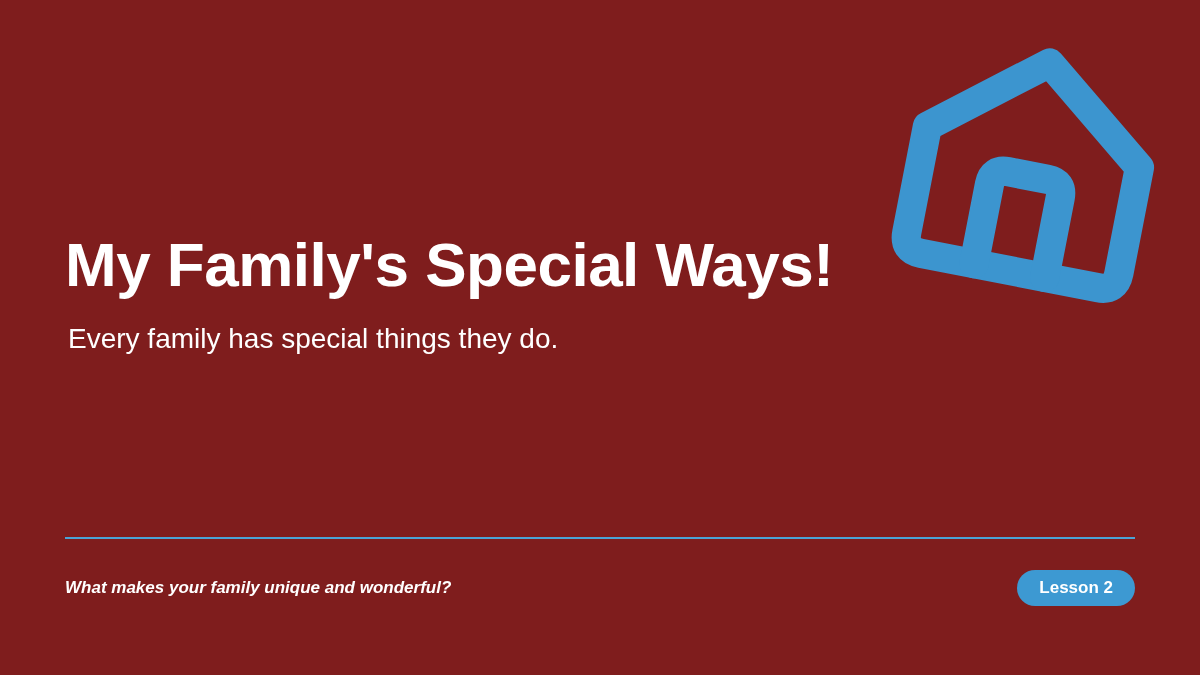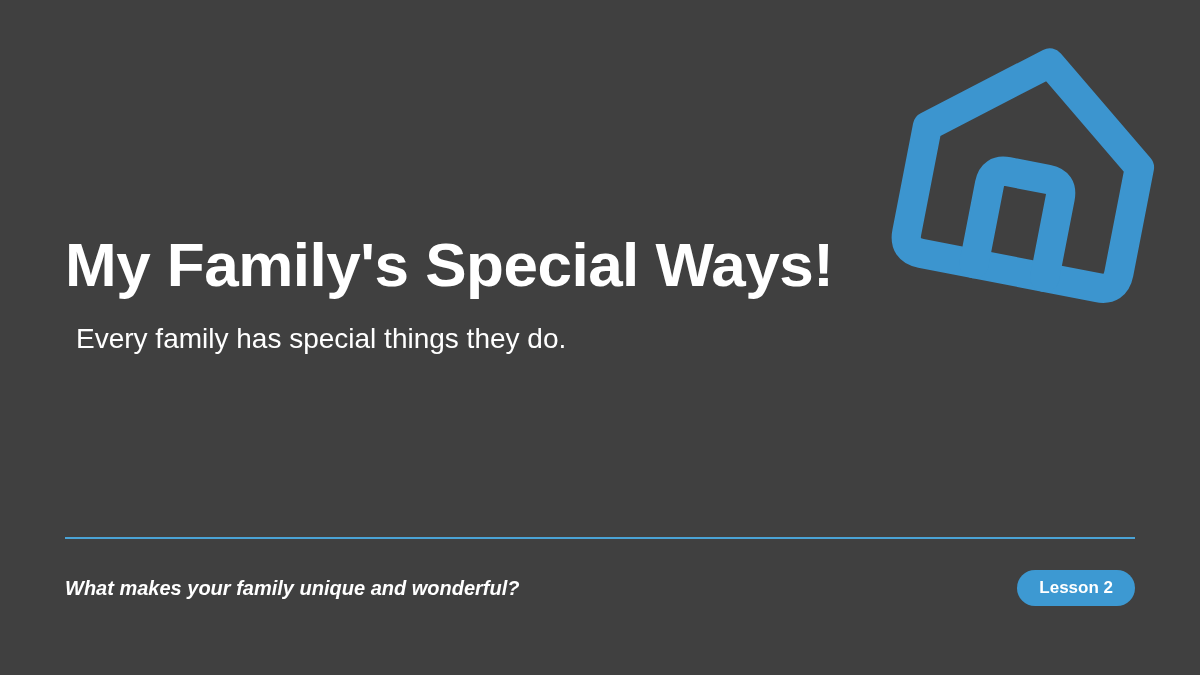--- a/index.html
+++ b/index.html
@@ -10,21 +10,21 @@
     width: 1200px;
     height: 675px;
     overflow: hidden;
     font-family: "Liberation Sans", sans-serif;
   }
 
   .slide {
     position: relative;
     width: 1200px;
     height: 675px;
-    background: #404040;
+    background: #7f1d1d;
     overflow: hidden;
   }
 
   
   .watermark {
     position: absolute;
     top: 22px;
     right: 35px;
     width: 270px;
     height: 285px;
@@ -47,21 +47,21 @@
   }
   .title {
     margin: 0;
     font-size: 62px;
     line-height: 1.05;
     font-weight: 700;
     letter-spacing: -0.5px;
     color: #ffffff;
   }
   .subtitle {
-    margin: 24px 0 0 11px;
+    margin: 24px 0 0 3px;
     font-size: 28px;
     line-height: 1.3;
     font-weight: 400;
     color: #ffffff;
   }
 
   
   .divider {
     position: absolute;
     left: 65px;
@@ -74,21 +74,21 @@
     position: absolute;
     left: 65px;
     right: 65px;
     top: 565px;
     height: 46px;
     display: flex;
     align-items: center;
     justify-content: space-between;
   }
   .footer-question {
-    font-size: 20px;
+    font-size: 17px;
     font-weight: 700;
     font-style: italic;
     color: #ffffff;
     white-space: nowrap;
   }
   .lesson-badge {
     display: inline-flex;
     align-items: center;
     justify-content: center;
     min-width: 100px;

